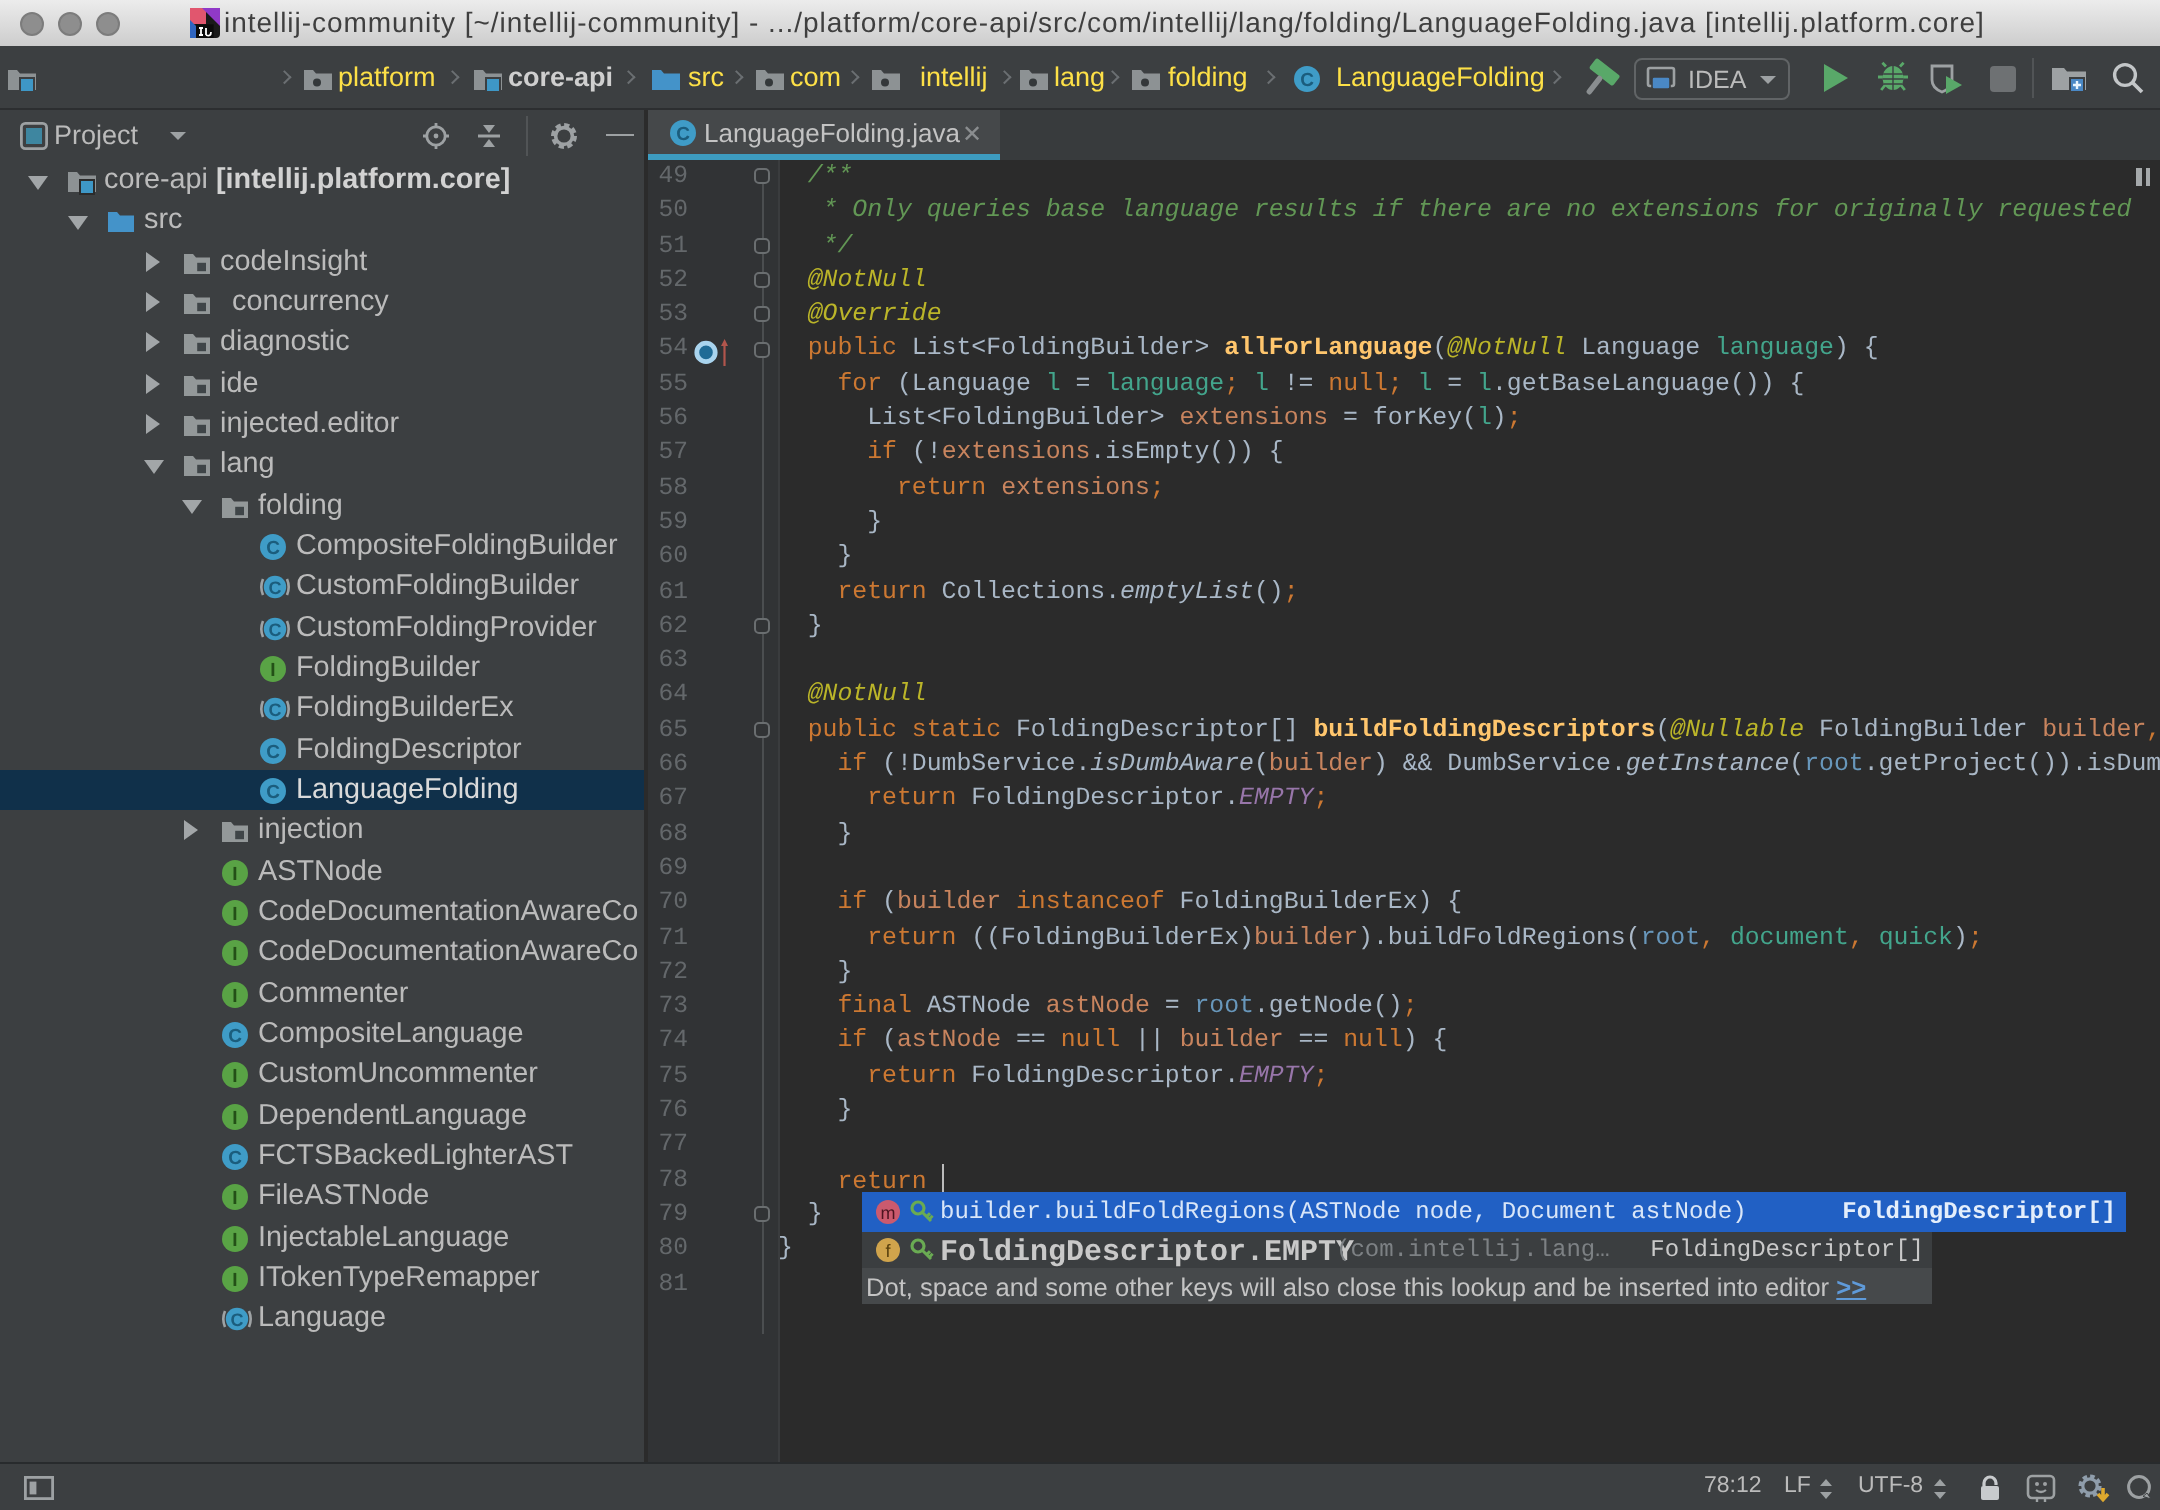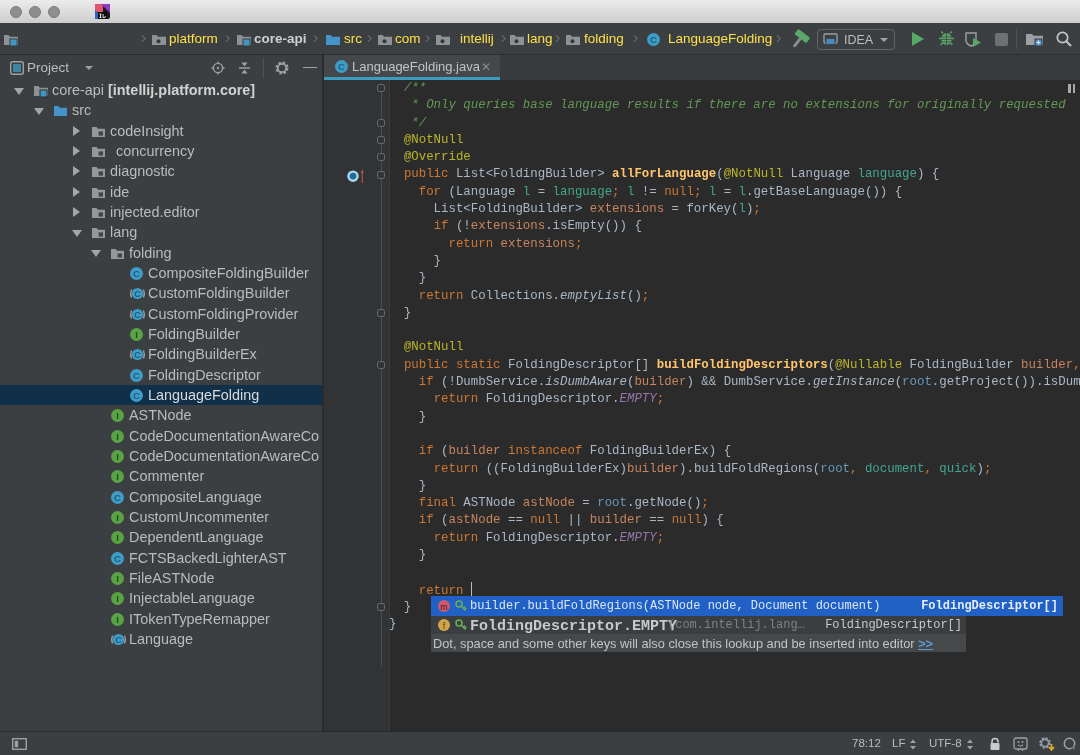--- a/index.html
+++ b/index.html
@@ -44,21 +44,21 @@
 #tab1 { position:absolute; left:0; top:0; width:176px; height:25px; background:#45484a; border-bottom:3px solid #3d9cc0; }
 #tab1 .tx { position:absolute; left:28px; top:4px; font-size:13px; color:#c3c3c3; }
 #tab1 .x { position:absolute; left:157px; top:5px; font-size:12px; color:#8a8d8f; }
 
 #gutter { position:absolute; left:0; top:25px; width:66px; height:651px; background:#313335; border-right:1px solid #3a3c3e; }
 #lnums { position:absolute; left:0; top:0; width:20px; text-align:right;
   font-family:"Liberation Mono", monospace; font-size:12.3px; line-height:17.3px; color:#64686b; }
 #code { position:absolute; left:65px; top:25px; width:691px; height:651px; overflow:hidden;
   font-family:"Liberation Mono", monospace; font-size:12.4px; line-height:17.3px; color:#a9b7c6; white-space:pre; }
 #code div { height:17.3px; }
-.k { color:#cc7832; } .ann { color:#bbb529; } .cm { color:#629755; font-style:italic; }
+.k { color:#cc7832; } .ann { color:#bbb529;font-style:italic; } .cm { color:#629755; font-style:italic; }
 .mth { color:#ffc66d; font-weight:bold; } .v1 { color:#c8845e; } .v2 { color:#43a58c; }
 .v3 { color:#6897bb; } .fld { color:#9876aa; font-style:italic; } .itl { font-style:italic; }
 #caret { display:inline-block; width:1.6px; height:15px; background:#bbbbbb; vertical-align:-3px; }
 
 
 #popup { position:absolute; left:431px; top:596px; z-index:20; }
 #statusbar { position:absolute; left:0; top:731px; width:1080px; height:24px; background:#3c3f41;
   border-top:1px solid #282b2d; font-size:11.5px; color:#bbbbbb; }
 .sb { position:absolute; top:5px; }
 </style>
@@ -70,20 +70,21 @@
     <div class="tdot" style="left:29px"></div>
     <div class="tdot" style="left:48px"></div>
     <svg style="position:absolute;left:95px;top:4px" width="15" height="15">
 <rect x="0" y="0" width="15" height="15" rx="2" fill="#1a1a1a"></rect>
 <path d="M0 0 h8 v8 h-8 Z" fill="#e1566e"></path>
 <path d="M15 0 v9 l-9 -9 Z" fill="#9039c8"></path>
 <path d="M0 15 v-9 l9 9 Z" fill="#2f65c0"></path>
 <rect x="3" y="8.2" width="8.8" height="6.8" fill="#0b0b0b"></rect>
 <path d="M4.5 10 h2 M5.5 10 v3.5 M4.5 13.5 h2 M8 10 v3.5 M8 13.5 q2.5 1 2.5 -1.5" stroke="#ffffff" stroke-width="0.9" fill="none"></path>
 </svg>
+    <div id="ttext">intellij-community [~/intellij-community] - .../platform/core-api/src/com/intellij/lang/folding/LanguageFolding.java [intellij.platform.core]</div>
   </div>
   <div id="navbar">
 <svg class="nicon" style="left:3px" width="16" height="15">
         <path d="M1 3 h4.5 l1.5 1.7 H15 V13 H1 Z" fill="#8d9294"></path>
         <rect x="7" y="7" width="7" height="7" fill="#3e97c6" stroke="#3c3f41" stroke-width="1"></rect>
       </svg>
 <span class="chev" style="left:140px"></span>
 <svg class="nicon" style="left:151px" width="16" height="15">
         <path d="M1 3 h4.5 l1.5 1.7 H15 V13 H1 Z" fill="#8d9294"></path>
         <circle cx="7.5" cy="9.3" r="2" fill="#34383a"></circle>
@@ -314,20 +315,28 @@
             <text x="7.5" y="11" font-size="9.5" font-weight="bold" font-family="Liberation Sans" fill="#1b5d7d" text-anchor="middle">C</text>
           </svg>
           <span class="tx" style="left:148px">FoldingDescriptor</span>
         </div>
 <div class="trow sel">
           <svg class="tic" width="15" height="15" style="left:129px">
             <circle cx="7.5" cy="7.5" r="6.5" fill="#3f9cc7"></circle>
             <text x="7.5" y="11" font-size="9.5" font-weight="bold" font-family="Liberation Sans" fill="#1b5d7d" text-anchor="middle">C</text>
           </svg>
           <span class="tx" style="left:148px">LanguageFolding</span>
+        </div>
+<div class="trow">
+          <span class="arr rt" style="left:92px"></span>
+          <svg class="tic" width="15" height="15" style="left:110px">
+            <path d="M1 3 h4.5 l1.5 1.7 H14 V13 H1 Z" fill="#939899"></path>
+            <rect x="7.6" y="7.4" width="4.4" height="4.2" fill="#3f4548"></rect>
+          </svg>
+          <span class="tx" style="left:129px">injection</span>
         </div>
 <div class="trow">
           <svg class="tic" width="15" height="15" style="left:110px">
             <circle cx="7.5" cy="7.5" r="6.5" fill="#59a345"></circle>
             <text x="7.5" y="11" font-size="9.5" font-weight="bold" font-family="Liberation Sans" fill="#235017" text-anchor="middle">I</text>
           </svg>
           <span class="tx" style="left:129px">ASTNode</span>
         </div>
 <div class="trow">
           <svg class="tic" width="15" height="15" style="left:110px">
@@ -429,37 +438,38 @@
         <div style="position:absolute;left:52.5px;top:56.1px;width:8px;height:8px;border:1px solid #6a6e70;border-radius:2.5px;background:#313335"></div>
         <div style="position:absolute;left:52.5px;top:73.4px;width:8px;height:8px;border:1px solid #6a6e70;border-radius:2.5px;background:#313335"></div>
         <div style="position:absolute;left:52.5px;top:90.7px;width:8px;height:8px;border:1px solid #6a6e70;border-radius:2.5px;background:#313335"></div>
         <div style="position:absolute;left:52.5px;top:229.1px;width:8px;height:8px;border:1px solid #6a6e70;border-radius:2.5px;background:#313335"></div>
         <div style="position:absolute;left:52.5px;top:280.9px;width:8px;height:8px;border:1px solid #6a6e70;border-radius:2.5px;background:#313335"></div>
         <div style="position:absolute;left:52.5px;top:523.1px;width:8px;height:8px;border:1px solid #6a6e70;border-radius:2.5px;background:#313335"></div>
         <svg style="position:absolute;left:21px;top:88px" width="22" height="17">
 <circle cx="8" cy="8.2" r="4.6" fill="#1f6b96" stroke="#a9d4ee" stroke-width="2.4"></circle>
 <path d="M15.5 5 L17.3 1.5 L19 5 L17.8 5 L17.8 15 L16.7 15 L16.7 5 Z" fill="#b1554c"></path>
         </svg>
+        <div id="lnums">49<br>50<br>51<br>52<br>53<br>54<br>55<br>56<br>57<br>58<br>59<br>60<br>61<br>62<br>63<br>64<br>65<br>66<br>67<br>68<br>69<br>70<br>71<br>72<br>73<br>74<br>75<br>76<br>77<br>78<br>79<br>80<br>81</div>
       </div>
     <div style="position:absolute;left:744px;top:29px;width:2.6px;height:9px;background:#a5a9ab"></div>
       <div style="position:absolute;left:748.5px;top:29px;width:2.6px;height:9px;background:#a5a9ab"></div>
       <div id="code"><div><span class="cm">  /**</span></div><div><span class="cm">   * Only queries base language results if there are no extensions for originally requested</span></div><div><span class="cm">   */</span></div><div>  <span class="ann">@NotNull</span></div><div>  <span class="ann">@Override</span></div><div>  <span class="k">public</span> List&lt;FoldingBuilder&gt; <span class="mth">allForLanguage</span>(<span class="ann">@NotNull</span> Language <span class="v2">language</span>) {</div><div>    <span class="k">for</span> (Language <span class="v2">l</span> = <span class="v2">language</span><span class="k">;</span> <span class="v2">l</span> != <span class="k">null</span><span class="k">;</span> <span class="v2">l</span> = <span class="v2">l</span>.getBaseLanguage()) {</div><div>      List&lt;FoldingBuilder&gt; <span class="v1">extensions</span> = forKey(<span class="v2">l</span>)<span class="k">;</span></div><div>      <span class="k">if</span> (!<span class="v1">extensions</span>.isEmpty()) {</div><div>        <span class="k">return</span> <span class="v1">extensions</span><span class="k">;</span></div><div>      }</div><div>    }</div><div>    <span class="k">return</span> Collections.<span class="itl">emptyList</span>()<span class="k">;</span></div><div>  }</div><div>&nbsp;</div><div>  <span class="ann">@NotNull</span></div><div>  <span class="k">public static</span> FoldingDescriptor[] <span class="mth">buildFoldingDescriptors</span>(<span class="ann">@Nullable</span> FoldingBuilder <span class="v1">builder</span><span class="k">,</span>  PsiElement </div><div>    <span class="k">if</span> (!DumbService.<span class="itl">isDumbAware</span>(<span class="v1">builder</span>) &amp;&amp; DumbService.<span class="itl">getInstance</span>(<span class="v3">root</span>.getProject()).isDumb()) {</div><div>      <span class="k">return</span> FoldingDescriptor.<span class="fld">EMPTY</span><span class="k">;</span></div><div>    }</div><div>&nbsp;</div><div>    <span class="k">if</span> (<span class="v1">builder</span> <span class="k">instanceof</span> FoldingBuilderEx) {</div><div>      <span class="k">return</span> ((FoldingBuilderEx)<span class="v1">builder</span>).buildFoldRegions(<span class="v3">root</span><span class="k">,</span> <span class="v2">document</span><span class="k">,</span> <span class="v2">quick</span>)<span class="k">;</span></div><div>    }</div><div>    <span class="k">final</span> ASTNode <span class="v1">astNode</span> = <span class="v3">root</span>.getNode()<span class="k">;</span></div><div>    <span class="k">if</span> (<span class="v1">astNode</span> == <span class="k">null</span> || <span class="v1">builder</span> == <span class="k">null</span>) {</div><div>      <span class="k">return</span> FoldingDescriptor.<span class="fld">EMPTY</span><span class="k">;</span></div><div>    }</div><div>&nbsp;</div><div>    <span class="k">return</span> <span id="caret"></span></div><div>  }</div><div>}</div><div>&nbsp;</div>
 </div>
   </div>
   <div id="popup">
       <div style="position:absolute;left:0;top:0;width:632px;height:19.5px;background:#2160c4">
         <svg style="position:absolute;left:6px;top:3px" width="14" height="14">
           <circle cx="7" cy="7" r="6" fill="#cb5a6e"></circle>
           <text x="7" y="10.5" font-size="9" font-family="Liberation Sans" fill="#4d1420" text-anchor="middle">m</text>
         </svg>
         <svg style="position:absolute;left:23px;top:3px" width="14" height="14">
           <circle cx="5" cy="5" r="3" fill="none" stroke="#6aab53" stroke-width="1.6"></circle>
           <path d="M7 7 L11.5 11.5 M9.3 9.3 L11 7.6 M10.6 10.6 L12.3 8.9" stroke="#6aab53" stroke-width="1.5"></path>
         </svg>
-        <span style="position:absolute;left:39px;top:2.5px;font-family:'Liberation Mono',monospace;font-size:12px;color:#d9e6f8">builder.buildFoldRegions(ASTNode node, Document document)</span>
+        <span style="position:absolute;left:39px;top:2.5px;font-family:'Liberation Mono',monospace;font-size:12px;color:#d9e6f8">builder.buildFoldRegions(ASTNode node, Document astNode)</span>
         <span style="position:absolute;right:5px;top:2.5px;font-family:'Liberation Mono',monospace;font-size:12px;font-weight:bold;color:#e4eefb">FoldingDescriptor[]</span>
       </div>
       <div style="position:absolute;left:0;top:19.5px;width:535px;height:18.5px;background:#3b3e40">
         <svg style="position:absolute;left:6px;top:2px" width="14" height="14">
           <circle cx="7" cy="7" r="6" fill="#d0a44c"></circle>
           <text x="7" y="10.5" font-size="9" font-family="Liberation Sans" fill="#58400e" text-anchor="middle">f</text>
         </svg>
         <svg style="position:absolute;left:23px;top:2px" width="14" height="14">
           <circle cx="5" cy="5" r="3" fill="none" stroke="#6aab53" stroke-width="1.6"></circle>
           <path d="M7 7 L11.5 11.5 M9.3 9.3 L11 7.6 M10.6 10.6 L12.3 8.9" stroke="#6aab53" stroke-width="1.5"></path>

